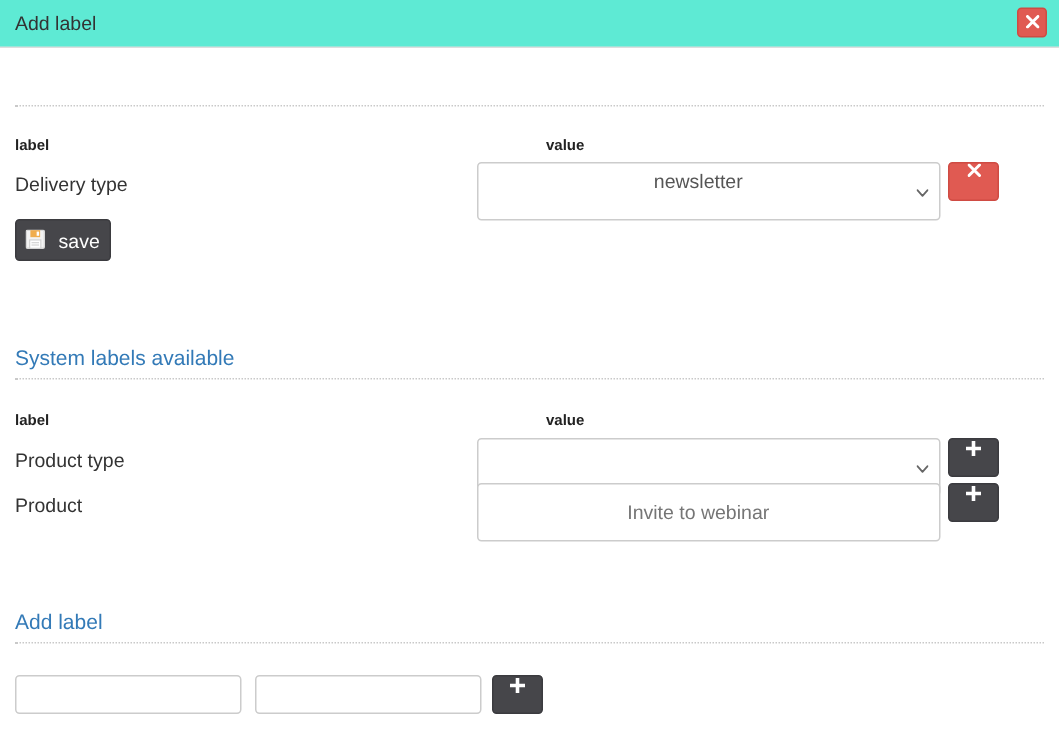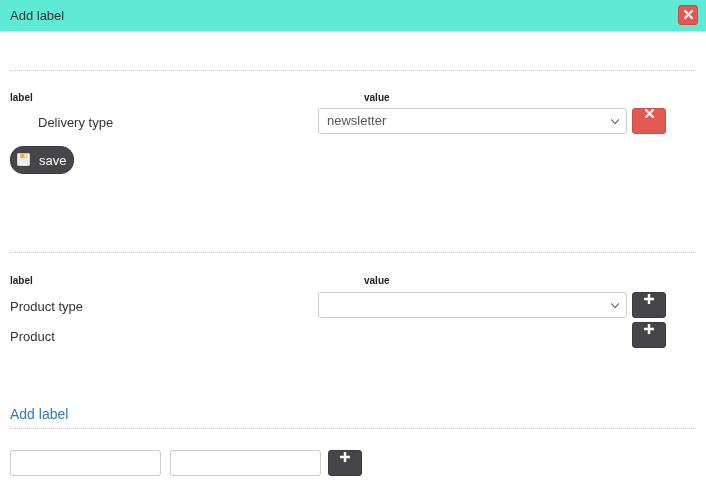--- a/index.html
+++ b/index.html
@@ -103,31 +103,32 @@
     color: #333333;
     line-height: 18px;
     white-space: nowrap;
   }
 
   
   .form-control {
     position: absolute;
     left: 318px;
     width: 309px;
-    height: 26px;
+    height: 39px;
     box-sizing: border-box;
     border: 1px solid #cccccc;
     border-radius: 3px;
     background: #ffffff;
     font-family: "Liberation Sans", sans-serif;
     font-size: 13px;
     color: #555555;
     padding: 0 22px 0 8px;
     line-height: 24px;
     outline: none;
+    text-align: center;
   }
   .form-control.as-select {
     padding: 0 22px 0 8px;
     white-space: nowrap;
     overflow: hidden;
     cursor: pointer;
   }
   .form-control.as-select .sel-text {
     display: block;
     line-height: 24px;
@@ -183,21 +184,21 @@
   }
 
   .btn-save {
     position: absolute;
     left: 10px;
     width: 64px;
     height: 28px;
     box-sizing: border-box;
     background: #46464a;
     border: 1px solid #3b3b3f;
-    border-radius: 13px;
+    border-radius: 3px;
     cursor: pointer;
     padding: 0;
     color: #ffffff;
     font-family: "Liberation Sans", sans-serif;
     font-size: 13px;
     text-align: center;
     white-space: nowrap;
   }
   .btn-save .save-inner {
     display: inline-block;
@@ -260,21 +261,21 @@
   </button>
 </div>
 
 <div class="modal-body">
 
   <div class="section-rule" style="top: 38px;"></div>
 
   <div class="col-label-head" style="top: 58px;">label</div>
   <div class="col-value-head" style="top: 58px;">value</div>
 
-  <div class="row-label" style="top: 82px; margin-left: 28px;">Delivery type</div>
+  <div class="row-label" style="top: 82px;">Delivery type</div>
   <div class="form-control as-select" style="top: 76px;">
     <span class="sel-text">newsletter</span>
     <span class="chevron">
       <svg width="8" height="6" viewBox="0 0 8 6" aria-hidden="true">
         <path d="M0.6 0.8 L4 4.6 L7.4 0.8" stroke="#666666" stroke-width="1.2" fill="none" stroke-linecap="round" stroke-linejoin="round"></path>
       </svg>
     </span>
   </div>
   <button class="btn-square btn-danger" style="left: 632px; top: 76px;">
     <span class="glyph">
@@ -293,20 +294,21 @@
           <rect x="8" y="1.5" width="1.8" height="3" fill="#ffffff"></rect>
           <rect x="3" y="7.5" width="8" height="6" fill="#ffffff" stroke="#d0d0d0" stroke-width="0.8"></rect>
           <rect x="4.3" y="9" width="5.4" height="0.9" fill="#d6d6d6"></rect>
           <rect x="4.3" y="10.7" width="5.4" height="0.9" fill="#d6d6d6"></rect>
         </svg>
       </span>
       <span class="save-label">save</span>
     </span>
   </button>
 
+  <div class="section-heading" style="top: 197px;">System labels available</div>
   <div class="section-rule" style="top: 220px;"></div>
 
   <div class="col-label-head" style="top: 241px;">label</div>
   <div class="col-value-head" style="top: 241px;">value</div>
 
   <div class="row-label" style="top: 266px; text-align: right;">Product type</div>
   <div class="form-control as-select" style="top: 260px;">
     <span class="sel-text empty"></span>
     <span class="chevron">
       <svg width="8" height="6" viewBox="0 0 8 6" aria-hidden="true">
@@ -316,20 +318,21 @@
   </div>
   <button class="btn-square btn-dark" style="left: 632px; top: 260px;">
     <span class="glyph">
       <svg class="plus-icon" width="12" height="12" viewBox="0 0 12 12" aria-hidden="true">
         <path d="M6 1 L6 11 M1 6 L11 6" stroke="#ffffff" stroke-width="2.4" stroke-linecap="butt" fill="none"></path>
       </svg>
     </span>
   </button>
 
   <div class="row-label" style="top: 296px;">Product</div>
+  <input class="form-control" type="text" style="top: 290px;" placeholder="Invite to webinar">
   <button class="btn-square btn-dark" style="left: 632px; top: 290px;">
     <span class="glyph">
       <svg class="plus-icon" width="12" height="12" viewBox="0 0 12 12" aria-hidden="true">
         <path d="M6 1 L6 11 M1 6 L11 6" stroke="#ffffff" stroke-width="2.4" stroke-linecap="butt" fill="none"></path>
       </svg>
     </span>
   </button>
 
   <div class="section-heading" style="top: 373px;">Add label</div>
   <div class="section-rule" style="top: 396px;"></div>

